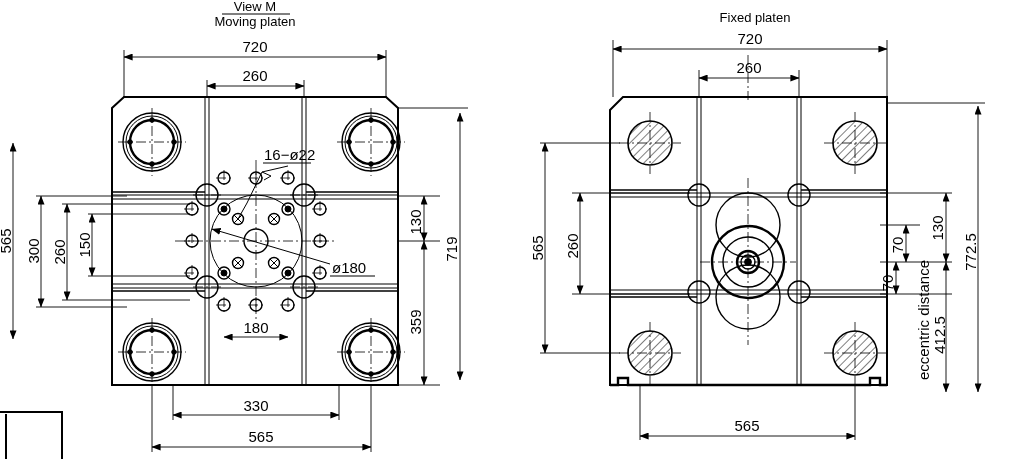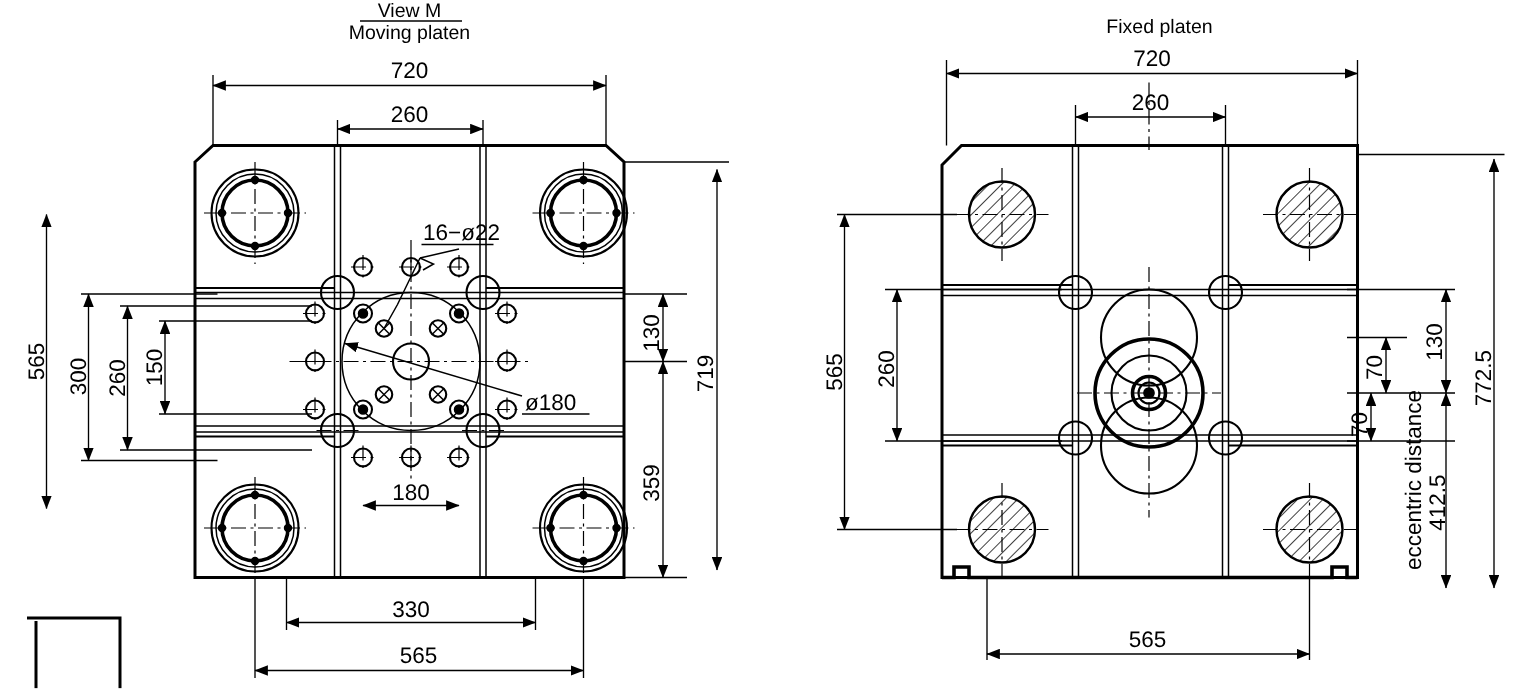--- a/index.html
+++ b/index.html
@@ -13,21 +13,20 @@
     height: 459px;
     font-family: "Liberation Sans", sans-serif;
     overflow: hidden;
     position: relative;
   }
   #drawing-root {
     position: absolute;
     left: 0; top: 0;
     width: 807px;
     height: 459px;
-    margin-left: 18px;
   }
   svg.sheet {
     display: block;
     width: 1015px;
     height: 459px;
     background: #fff;
   }
   text {
     font-family: "Liberation Sans", sans-serif;
     fill: #000;

